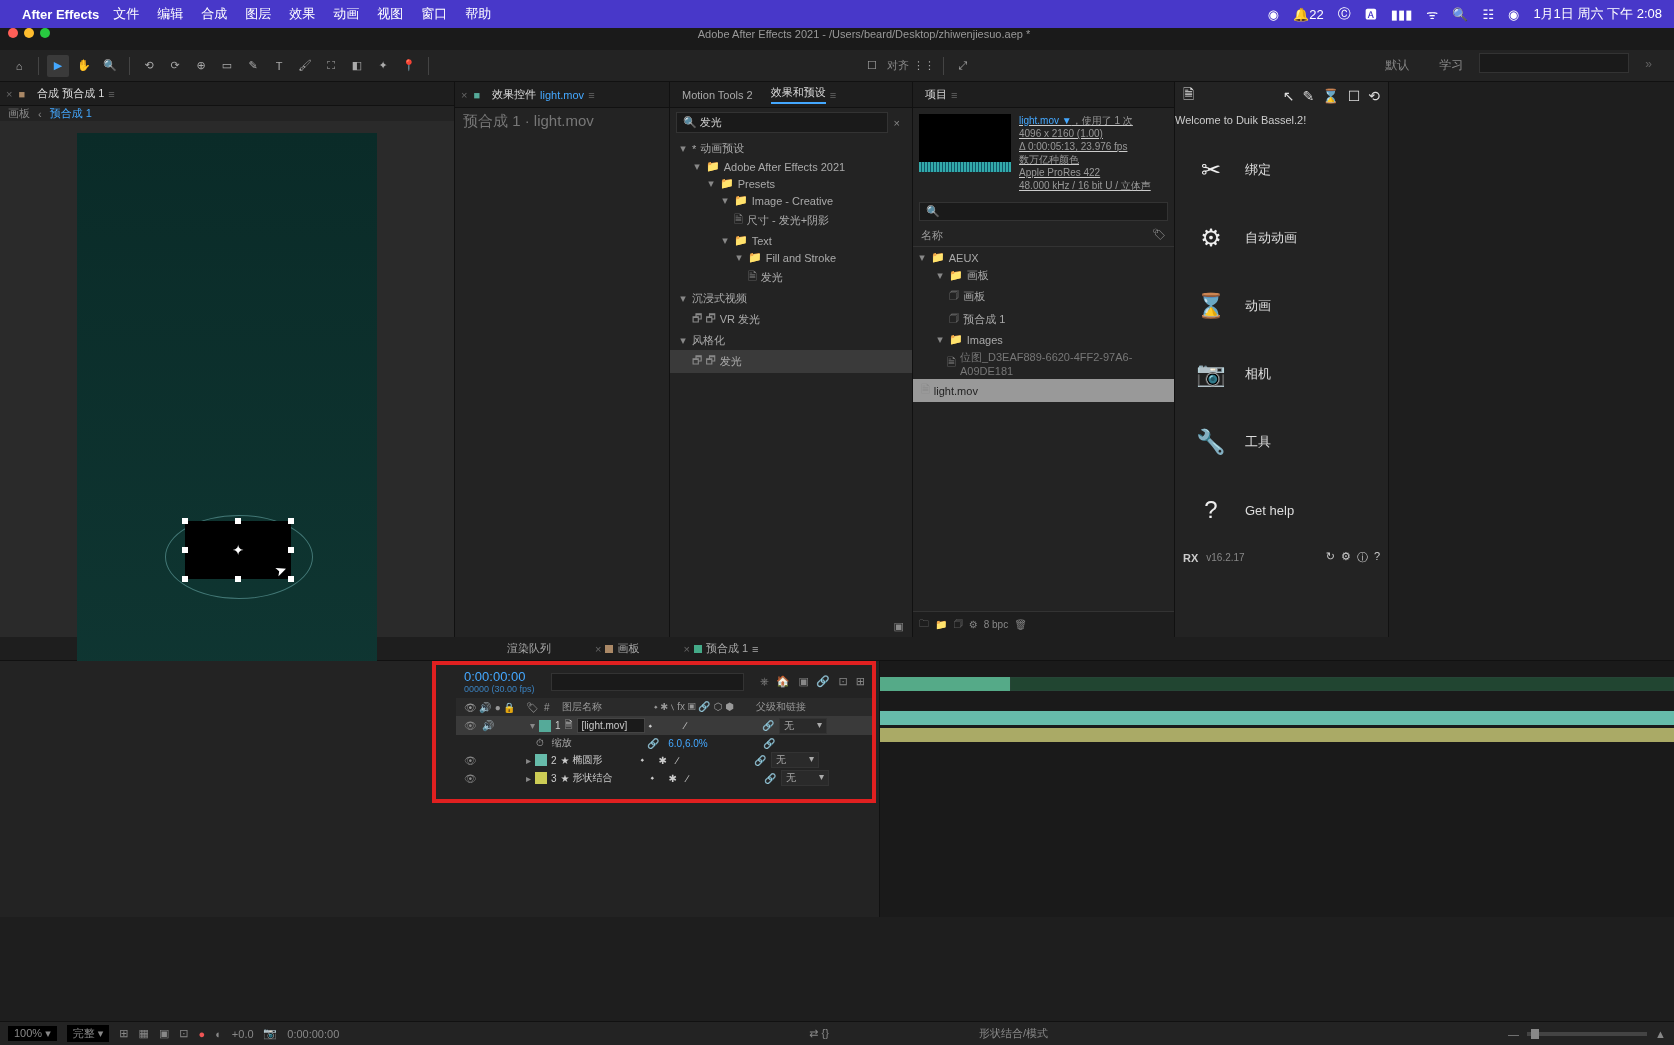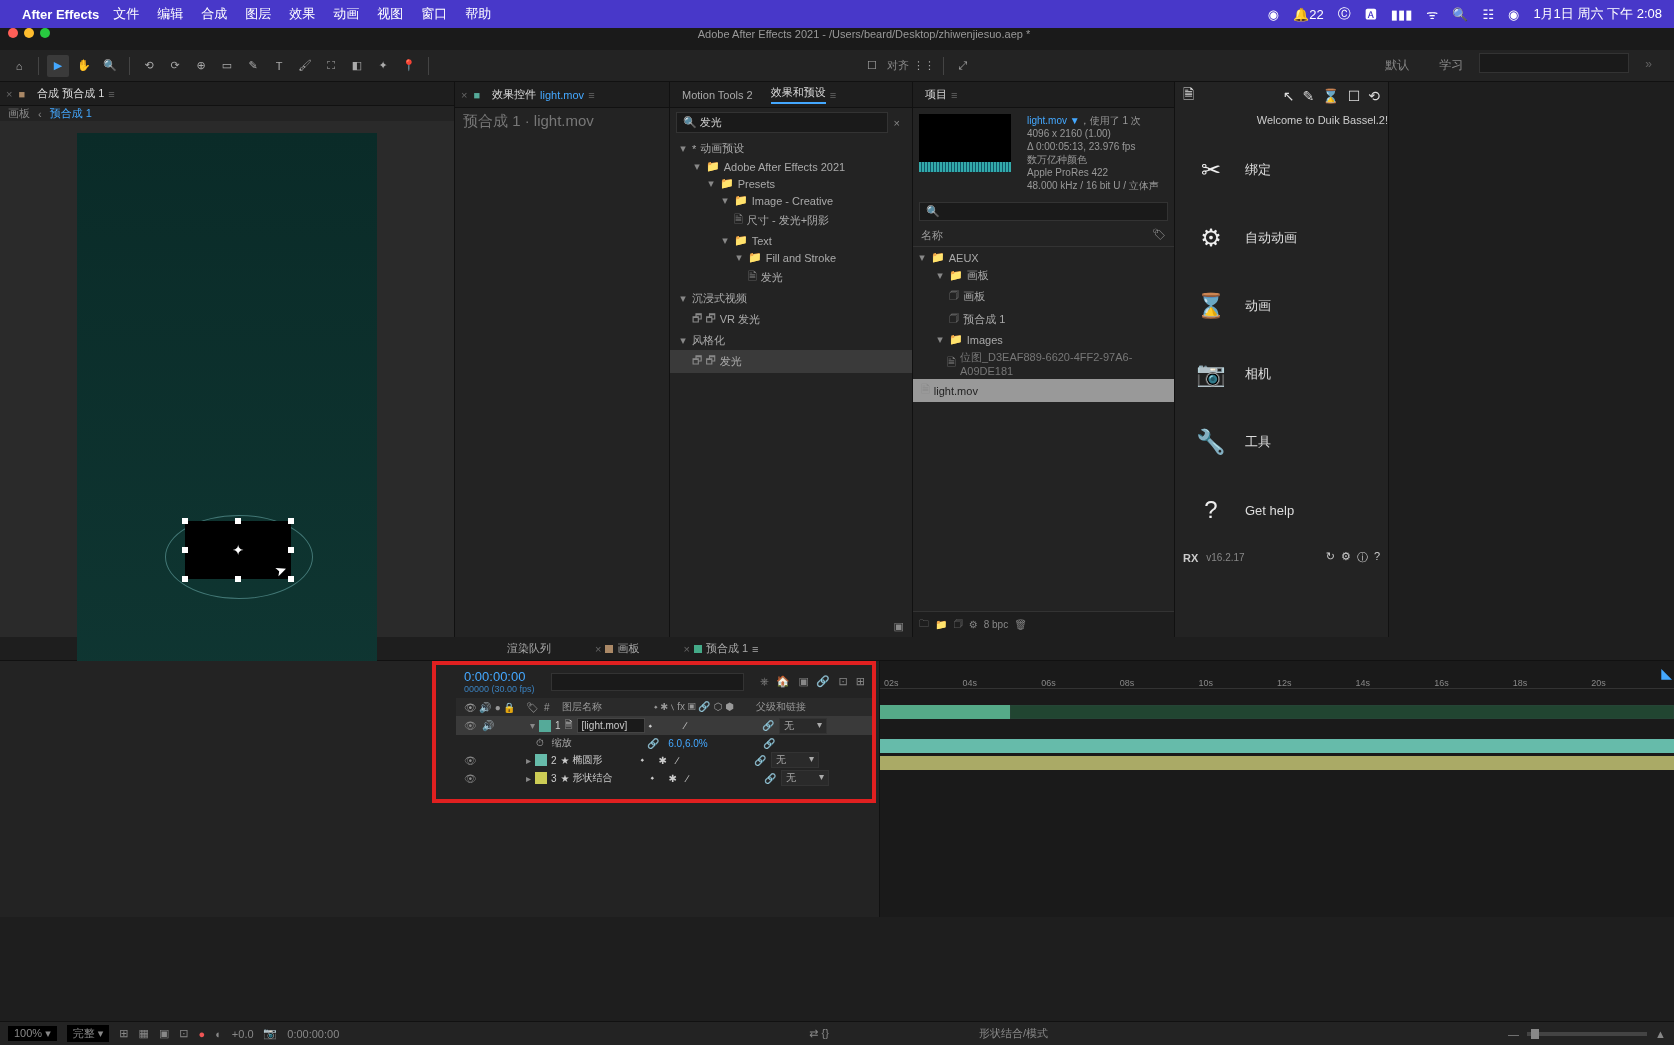--- a/index.html
+++ b/index.html
@@ -66,36 +66,36 @@
 .close-x { color: #888; padding: 0 6px; cursor: pointer; }
 .tree { padding: 2px 0; font-size: 11px; color: #aaa; }
 .tree-row { display: flex; align-items: center; padding: 2px 4px; gap: 4px; }
 .tree-row.hl { background: #3a3a3a; }
 .tree .ind { display: inline-block; }
 .tree .tw { color: #888; width: 10px; text-align: center; }
 .tree .fld { color: #888; }
 
 
 .proj-panel { width: 262px; }
-.proj-head { display: flex; padding: 6px; gap: 16px; }
+.proj-head { display: flex; padding: 6px; gap: 8px; text-decoration: underline; }
 .proj-thumb { width: 92px; height: 58px; background: #000; position: relative; }
 .proj-wave { position: absolute; bottom: 0; left: 0; right: 0; height: 10px; background: repeating-linear-gradient(90deg, #3aa 0 2px, #156 2px 3px); }
 .proj-info { font-size: 10px; color: #999; line-height: 1.3; }
 .proj-info .name { color: #44a8ff; }
 .proj-search { margin: 4px 6px; background: #1a1a1a; border: 1px solid #333; padding: 2px 6px; font-size: 11px; color: #666; }
 .proj-cols { display: flex; padding: 3px 8px; color: #999; font-size: 11px; border-bottom: 1px solid #333; }
 .proj-tree .tree-row.selimg { background: #999; color: #222; }
 .proj-bottom { display: flex; align-items: center; gap: 6px; padding: 4px 6px; border-top: 1px solid #333; background: #1e1e1e; }
 .proj-bottom span { color: #888; font-size: 10px; }
 
 
 .duik-panel { width: 214px; background: #232323; }
 .duik-head { height: 28px; display: flex; align-items: center; justify-content: flex-end; gap: 8px; padding: 0 8px; }
 .duik-head span { color: #ddd; font-size: 14px; }
-.duik-welcome { text-align: right; color: #ccc; font-size: 11px; padding: 4px 0 10px; }
+.duik-welcome { text-align: left; color: #ccc; font-size: 11px; padding: 4px 0 10px; }
 .duik-btn { display: flex; align-items: center; gap: 18px; padding: 18px 20px; }
 .duik-btn .icn { width: 32px; height: 32px; display: flex; align-items: center; justify-content: center; color: #eee; font-size: 24px; }
 .duik-btn .lbl { color: #ddd; font-size: 13px; }
 .duik-foot { display: flex; align-items: center; padding: 6px 8px; gap: 8px; }
 .duik-foot .ver { color: #888; font-size: 10px; }
 .duik-foot .tools { margin-left: auto; display: flex; gap: 6px; color: #ccc; }
 
 
 .timeline-area { display: flex; flex-direction: column; height: 280px; background: #1e1e1e; }
 .tl-tabs { height: 24px; display: flex; align-items: center; background: #1e1e1e; border-bottom: 1px solid #111; padding: 0 8px; gap: 12px; }
@@ -568,33 +568,20 @@
             <span style="width:56px"></span>
           <span>🔗</span>
           <span class="parent-dd">
               <span>无</span>
               <span>▾</span>
             </span>
         </div>
       </div>
     </div>
     <div class="tl-right">
-      <div class="ruler">
-        <span class="tick">02s</span>
-        <span class="tick">04s</span>
-        <span class="tick">06s</span>
-        <span class="tick">08s</span>
-        <span class="tick">10s</span>
-        <span class="tick">12s</span>
-        <span class="tick">14s</span>
-        <span class="tick">16s</span>
-        <span class="tick">18s</span>
-        <span class="tick">20s</span>
-        <span class="work-end">◣</span>
-      </div>
       <div style="height:14px"></div>
       <div class="track">
           <div class="bar green"></div>
           <div class="bar green2"></div>
         </div>
       <div class="track"></div>
       <div class="track">
           <div class="bar teal"></div>
         </div>
       <div class="track">

